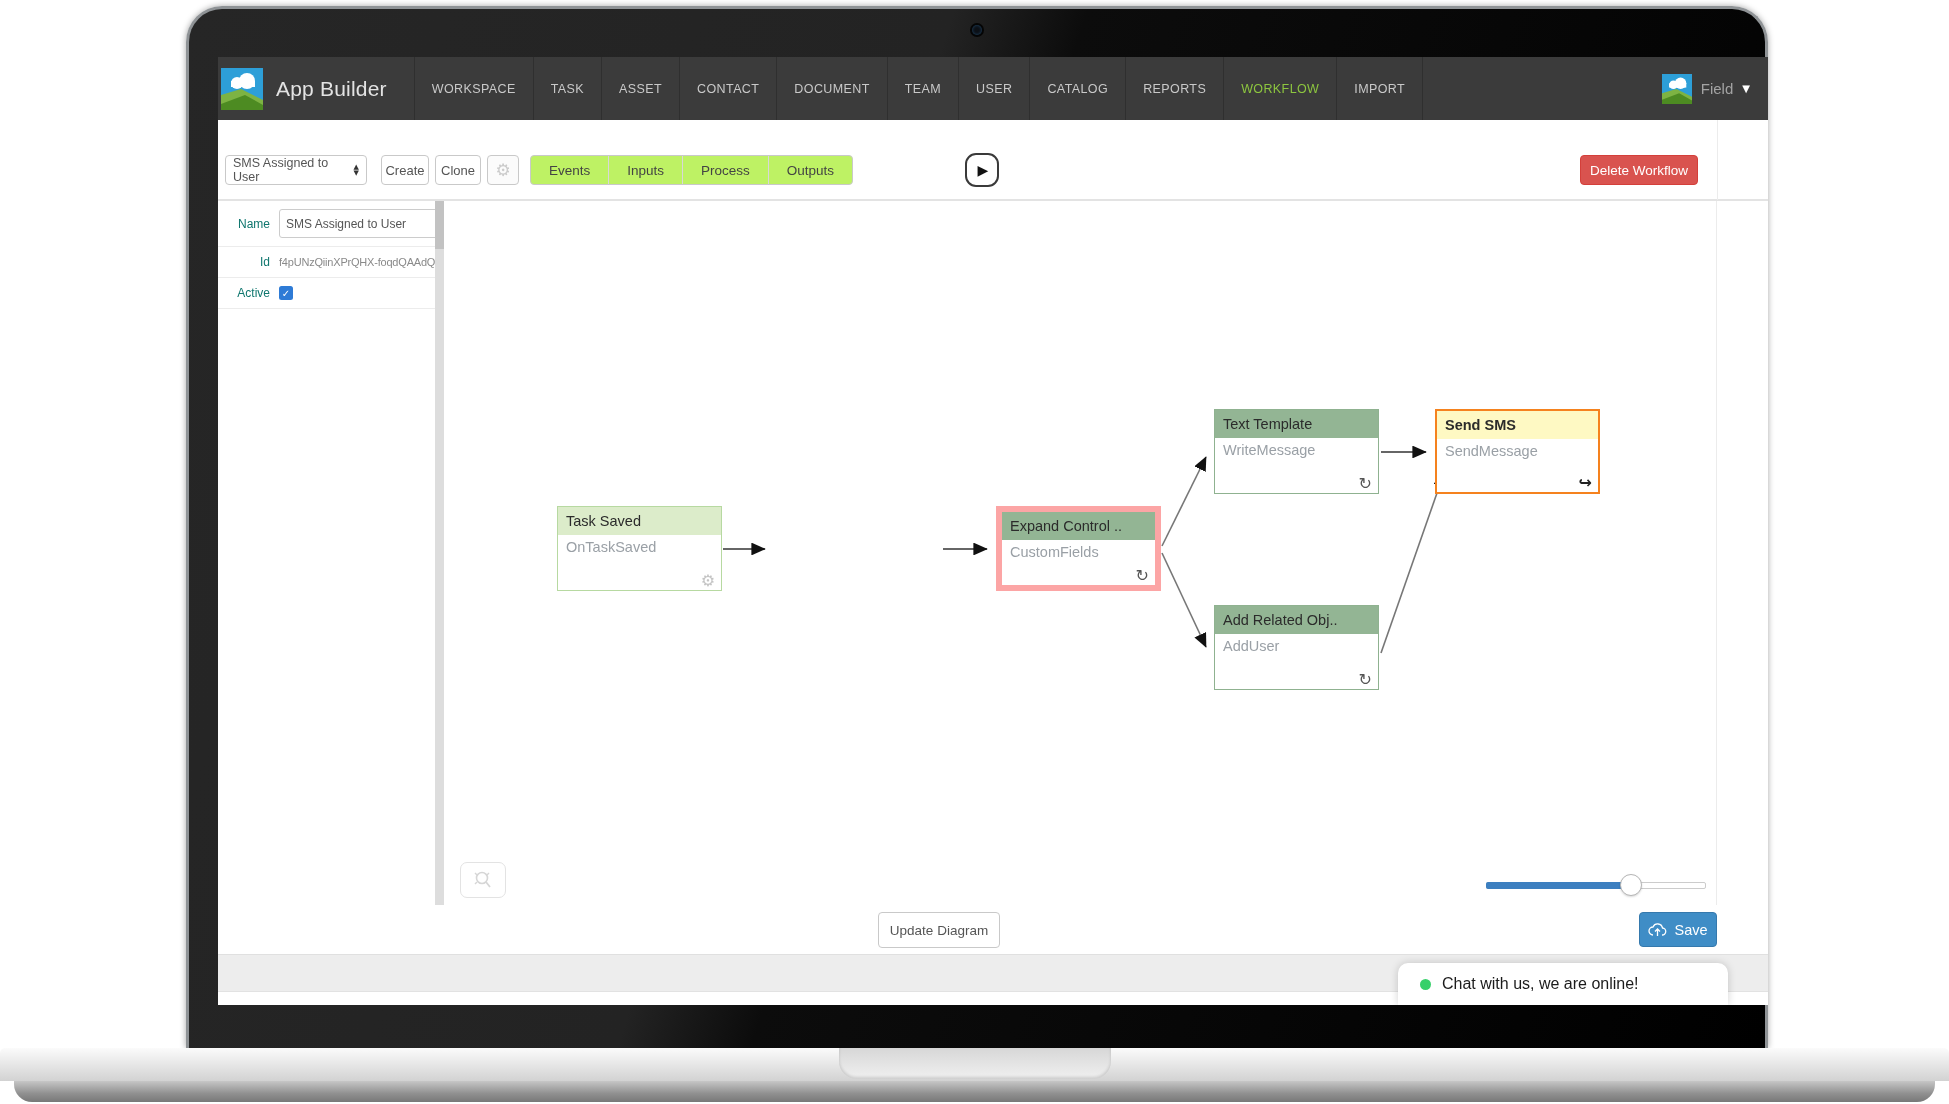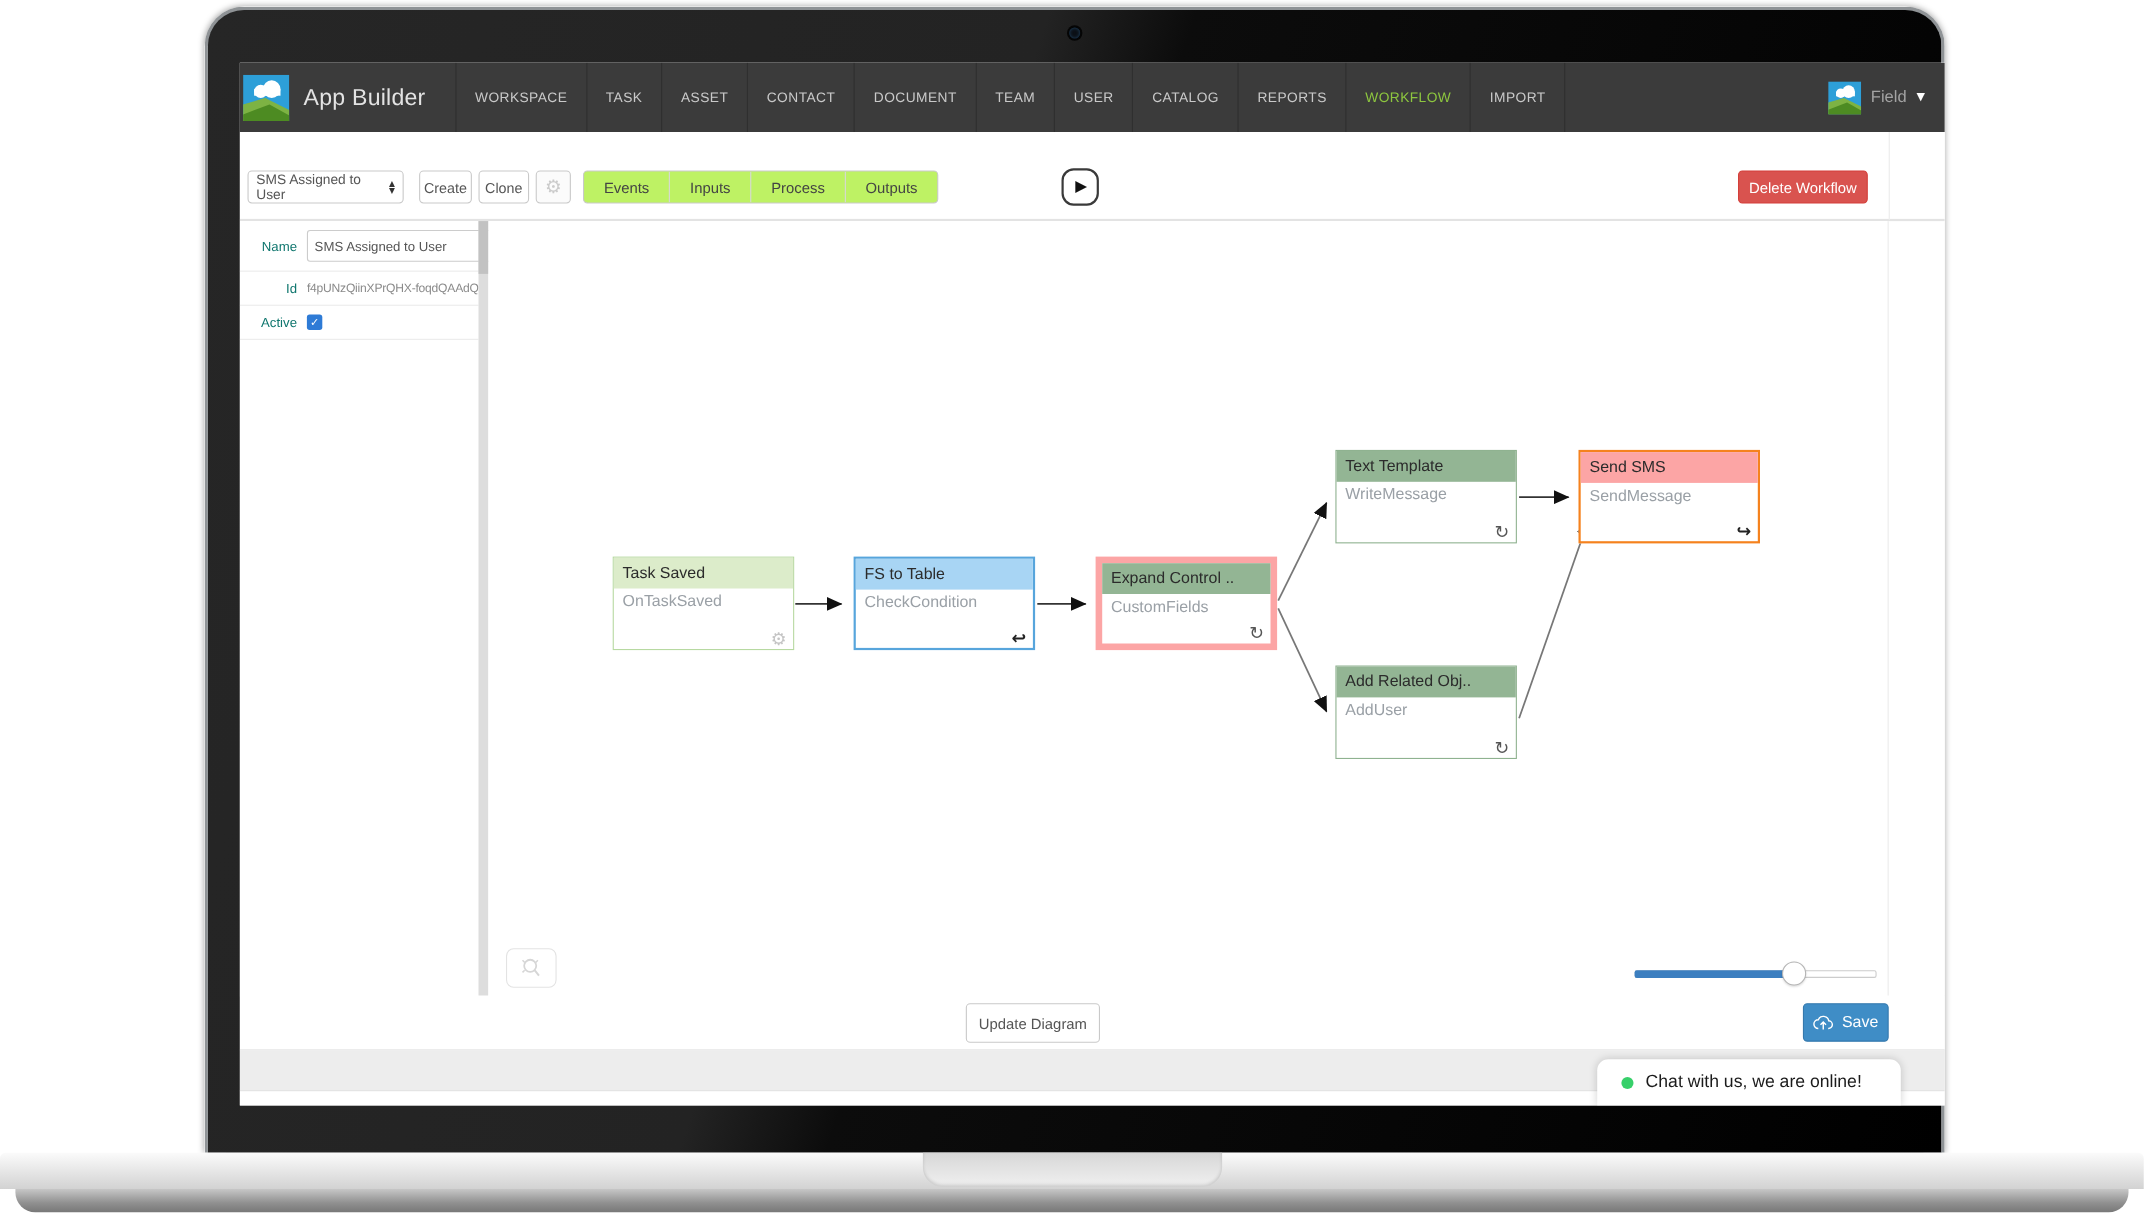--- a/index.html
+++ b/index.html
@@ -75,21 +75,21 @@
   .canvas { position:absolute; left:226px; top:0; width:1273px; height:705px; background:#fff; overflow:hidden; border-right:1px solid #ececec; }
   .edges { position:absolute; left:0; top:0; pointer-events:none; }
   .node { position:absolute; width:165px; height:85px; background:#fff; cursor:pointer; }
   .node-hd { height:28px; line-height:28px; padding:0 8px; font-size:14.5px; color:#2b2b2b; white-space:nowrap; overflow:hidden; }
   .node-bd { padding:4px 8px; font-size:14.5px; color:#9aa0a6; }
   .node-corner { position:absolute; right:6px; bottom:0px; font-size:16px; font-family:"DejaVu Sans", sans-serif; }
   .n-task   { left:113px; top:305px; border:1px solid #b7d9a1; }  .n-task .node-hd   { background:#dcecca; }
   .n-fs     { left:332px; top:305px; border:2px solid #57a5dc; }  .n-fs .node-hd     { background:#a8d5f4; }
   .n-expand { left:552px; top:305px; border:6px solid #fca5a5; }  .n-expand .node-hd { background:#93b594; }
   .n-text   { left:770px; top:208px; border:1px solid #8fb290; }  .n-text .node-hd   { background:#93b594; }
-  .n-sms    { left:991px; top:208px; border:2px solid #f5821e; }  .n-sms .node-hd    { background:#fca5a5; }
+  .n-sms    { left:991px; top:208px; border:2px solid #f5821e; }  .n-sms .node-hd    { background:#fef9c3;font-weight:bold; }
   .n-add    { left:770px; top:404px; border:1px solid #8fb290; }  .n-add .node-hd    { background:#93b594; }
   .ic-gear-node { color:#c4c4c4; } .ic-reply { color:#222; font-weight:bold; }
   .ic-refresh { color:#555; } .ic-forward { color:#222; font-weight:bold; }
 
   .fit-btn { position:absolute; left:16px; bottom:8px; width:46px; height:36px; border:1px solid #e3e3e3;
     border-radius:7px; background:#fff; display:flex; align-items:center; justify-content:center; cursor:pointer; }
 
   .zoom-slider { position:absolute; right:10px; bottom:10px; width:220px; height:22px; cursor:pointer; }
   .zoom-track { position:absolute; left:0; top:8px; width:100%; height:7px; background:#fff; border:1px solid #ccc; border-radius:2px; }
   .zoom-fill  { position:absolute; left:0; top:8px; width:66%; height:7px; background:#3c7fc0; border-radius:2px 0 0 2px; }
@@ -97,21 +97,21 @@
     background:#fff; border:1px solid #b5b5b5; box-shadow:0 1px 2px rgba(0,0,0,.15); }
 
   
   .footer { position:absolute; top:848px; left:0; width:1550px; height:50px; background:#fff; border-bottom:1px solid #e0e0e0; }
   .btn-update { position:absolute; left:632px; top:7px; width:122px; height:36px; background:#fff; border:1px solid #c9c9c9;
     border-radius:4px; font-size:13.5px; color:#555; display:flex; align-items:center; justify-content:center; cursor:pointer;margin-left:28px; }
   .btn-save { position:absolute; right:51px; top:7px; width:78px; height:35px; background:#3f8dc6; border:1px solid #3579ad;
     border-radius:4px; color:#fff; font-size:14.5px; display:flex; align-items:center; justify-content:center; gap:7px; cursor:pointer; }
   .bottom-strip { position:absolute; top:898px; left:0; width:1550px; height:50px; background:#ededed; }
   .bottom-strip-white { position:absolute; bottom:0; left:0; width:100%; height:14px; background:#fff; border-top:1px solid #e2e2e2; }
-  .chat { position:absolute; right:40px; bottom:0; width:276px; height:42px; background:#fff; border-radius:10px 10px 0 0;
+  .chat { position:absolute; right:40px; bottom:0; width:330px; height:42px; background:#fff; border-radius:10px 10px 0 0;
     box-shadow:0 0 8px rgba(0,0,0,.18); display:flex; align-items:center; gap:11px; padding-left:22px; z-index:6; cursor:pointer; }
   .chat-dot { width:11px; height:11px; border-radius:50%; background:#37d06a; flex:none; }
   .chat-text { font-size:16px; color:#1b1b1b; }
 </style>
 </head>
 <body>
 
 <div class="stage">
 
   <div class="laptop-screen">
@@ -221,25 +221,20 @@
           <path d="M937,251 L982,251" stroke="#333" stroke-width="1.6" fill="none" marker-end="url(#arw)"></path>
           <path d="M937,452 L1000,272" stroke="#777" stroke-width="1.6" fill="none" marker-end="url(#arw)"></path>
         </svg>
 
         <div class="node n-task">
           <div class="node-hd">Task Saved</div>
           <div class="node-bd">OnTaskSaved</div>
           <span class="node-corner ic-gear-node">⚙</span>
         </div>
 
-        <div class="node n-fs">
-          <div class="node-hd">FS to Table</div>
-          <div class="node-bd">CheckCondition</div>
-          <span class="node-corner ic-reply">↩</span>
-        </div>
 
         <div class="node n-expand">
           <div class="node-hd">Expand Control ..</div>
           <div class="node-bd">CustomFields</div>
           <span class="node-corner ic-refresh">↻</span>
         </div>
 
         <div class="node n-text">
           <div class="node-hd">Text Template</div>
           <div class="node-bd">WriteMessage</div>

